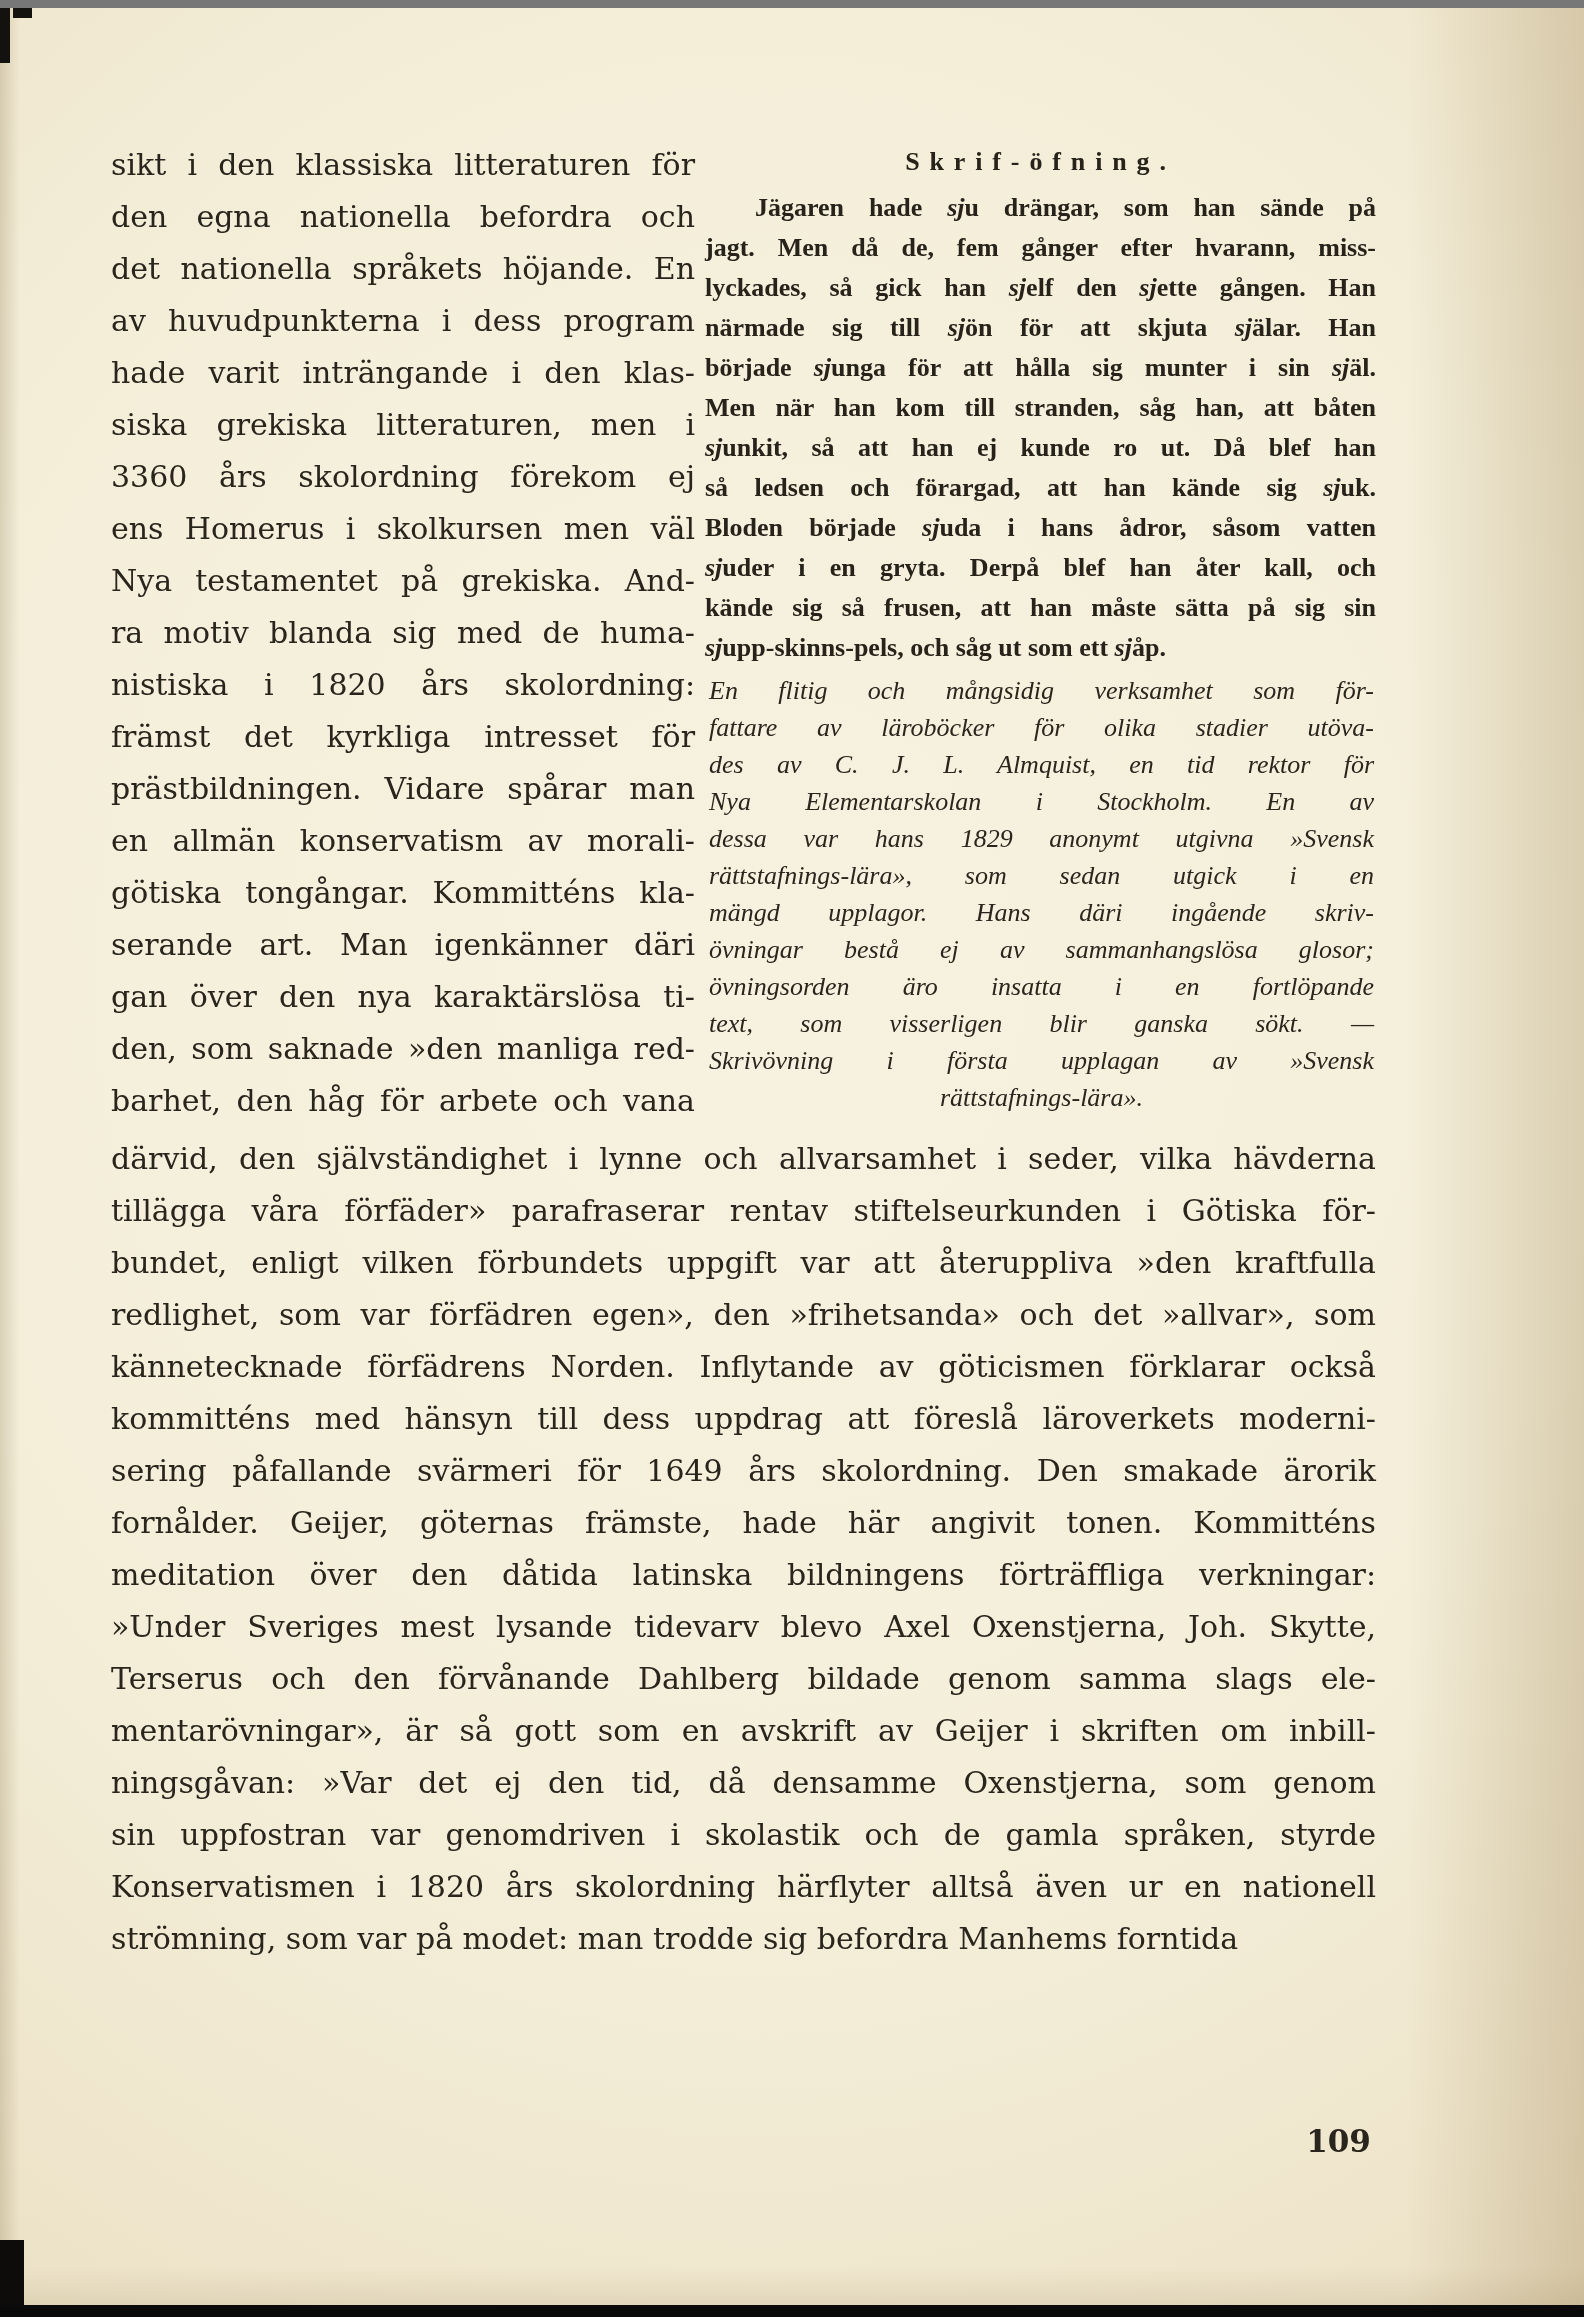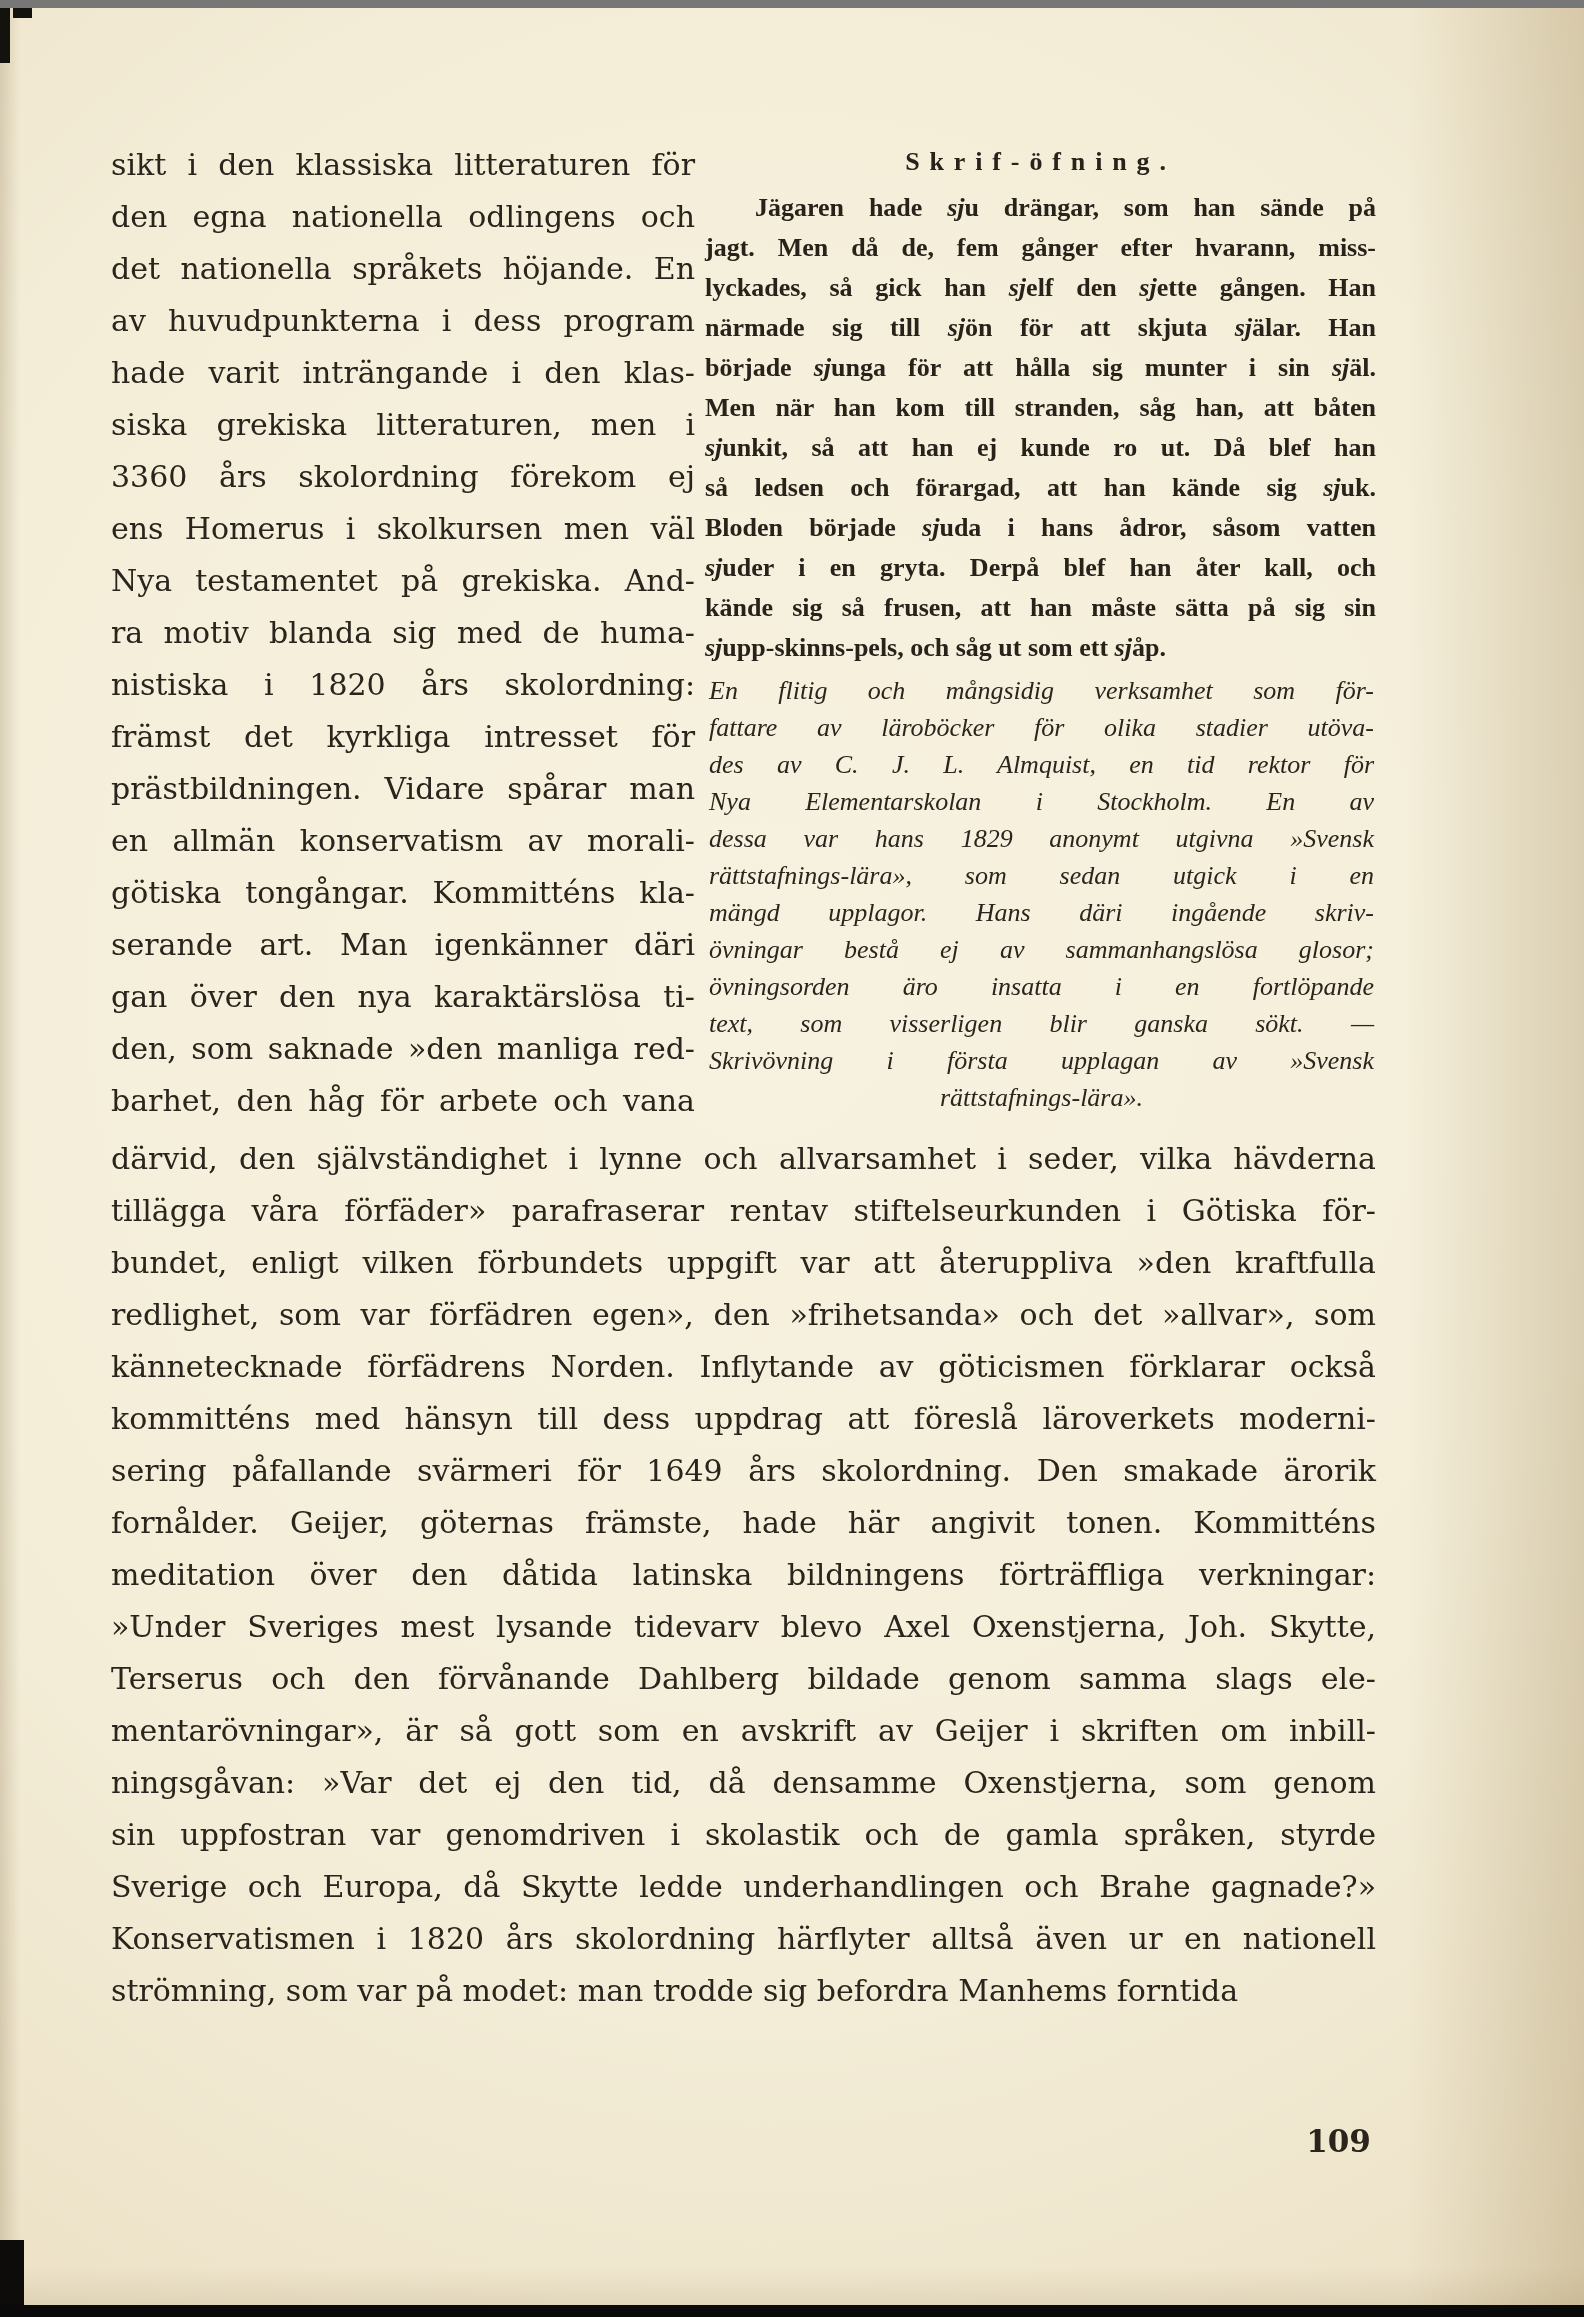--- a/index.html
+++ b/index.html
@@ -68,21 +68,21 @@
 </head>
 <body>
 
 <div class="page">
 
   <div class="mark-tl-1"></div>
   <div class="mark-tl-2"></div>
 
   <div class="left-col justify">
       <div class="tline">sikt i den klassiska litteraturen för</div>
-      <div class="tline">den egna nationella odlingens och</div>
+      <div class="tline">den egna nationella befordra och</div>
       <div class="tline">det nationella språkets höjande. En</div>
       <div class="tline">av huvudpunkterna i dess program</div>
       <div class="tline">hade varit inträngande i den klas-</div>
       <div class="tline">siska grekiska litteraturen, men i</div>
       <div class="tline">3360 års skolordning förekom ej</div>
       <div class="tline">ens Homerus i skolkursen men väl</div>
       <div class="tline">Nya testamentet på grekiska. And-</div>
       <div class="tline">ra motiv blanda sig med de huma-</div>
       <div class="tline">nistiska i 1820 års skolordning:</div>
       <div class="tline">främst det kyrkliga intresset för</div>
@@ -135,21 +135,20 @@
       <div class="tline">kännetecknade förfädrens Norden. Inflytande av göticismen förklarar också</div>
       <div class="tline">kommitténs med hänsyn till dess uppdrag att föreslå läroverkets moderni-</div>
       <div class="tline">sering påfallande svärmeri för 1649 års skolordning. Den smakade ärorik</div>
       <div class="tline">fornålder. Geijer, göternas främste, hade här angivit tonen. Kommitténs</div>
       <div class="tline">meditation över den dåtida latinska bildningens förträffliga verkningar:</div>
       <div class="tline">»Under Sveriges mest lysande tidevarv blevo Axel Oxenstjerna, Joh. Skytte,</div>
       <div class="tline">Terserus och den förvånande Dahlberg bildade genom samma slags ele-</div>
       <div class="tline">mentarövningar», är så gott som en avskrift av Geijer i skriften om inbill-</div>
       <div class="tline">ningsgåvan: »Var det ej den tid, då densamme Oxenstjerna, som genom</div>
       <div class="tline">sin uppfostran var genomdriven i skolastik och de gamla språken, styrde</div>
-      <div class="tline">Sverige och Europa, då Skytte ledde underhandlingen och Brahe gagnade?»</div>
       <div class="tline">Konservatismen i 1820 års skolordning härflyter alltså även ur en nationell</div>
       <div class="tline">strömning, som var på modet: man trodde sig befordra Manhems forntida</div>
     </div>
 
   <div class="page-number">109</div>
 
   <div class="corner-bl"></div>
   <div class="bottom-bar"></div>
 </div>
 

